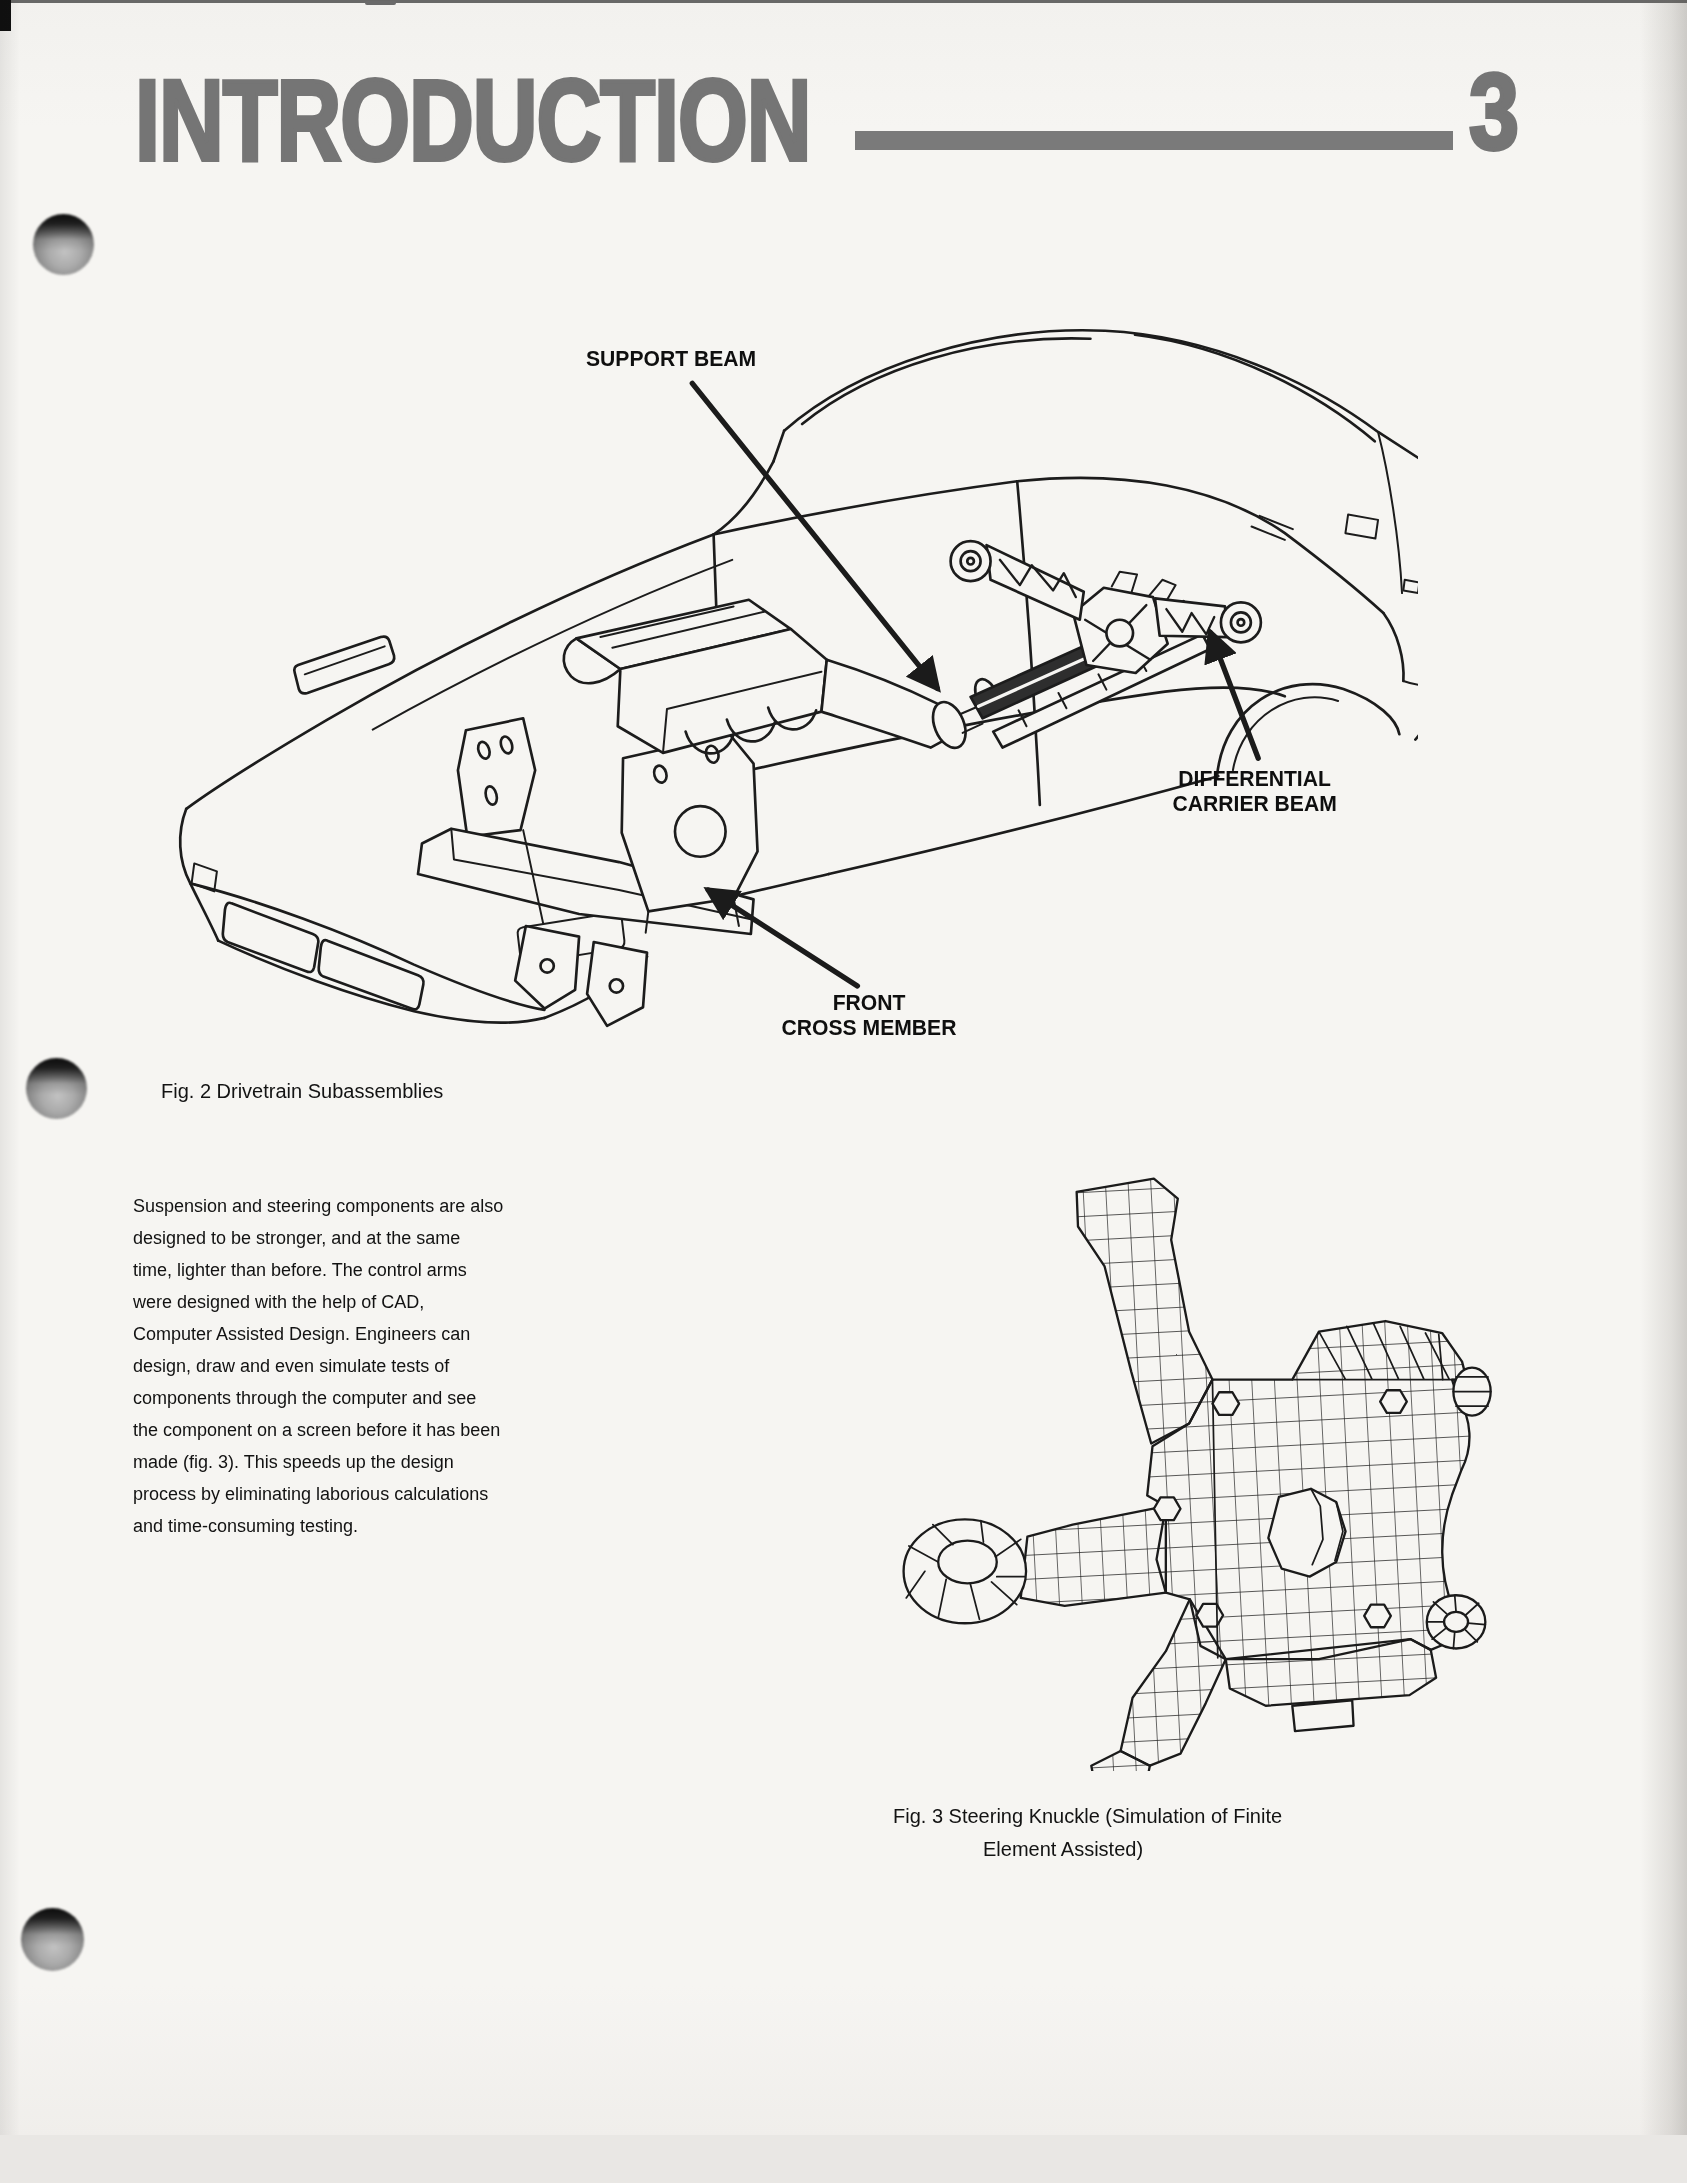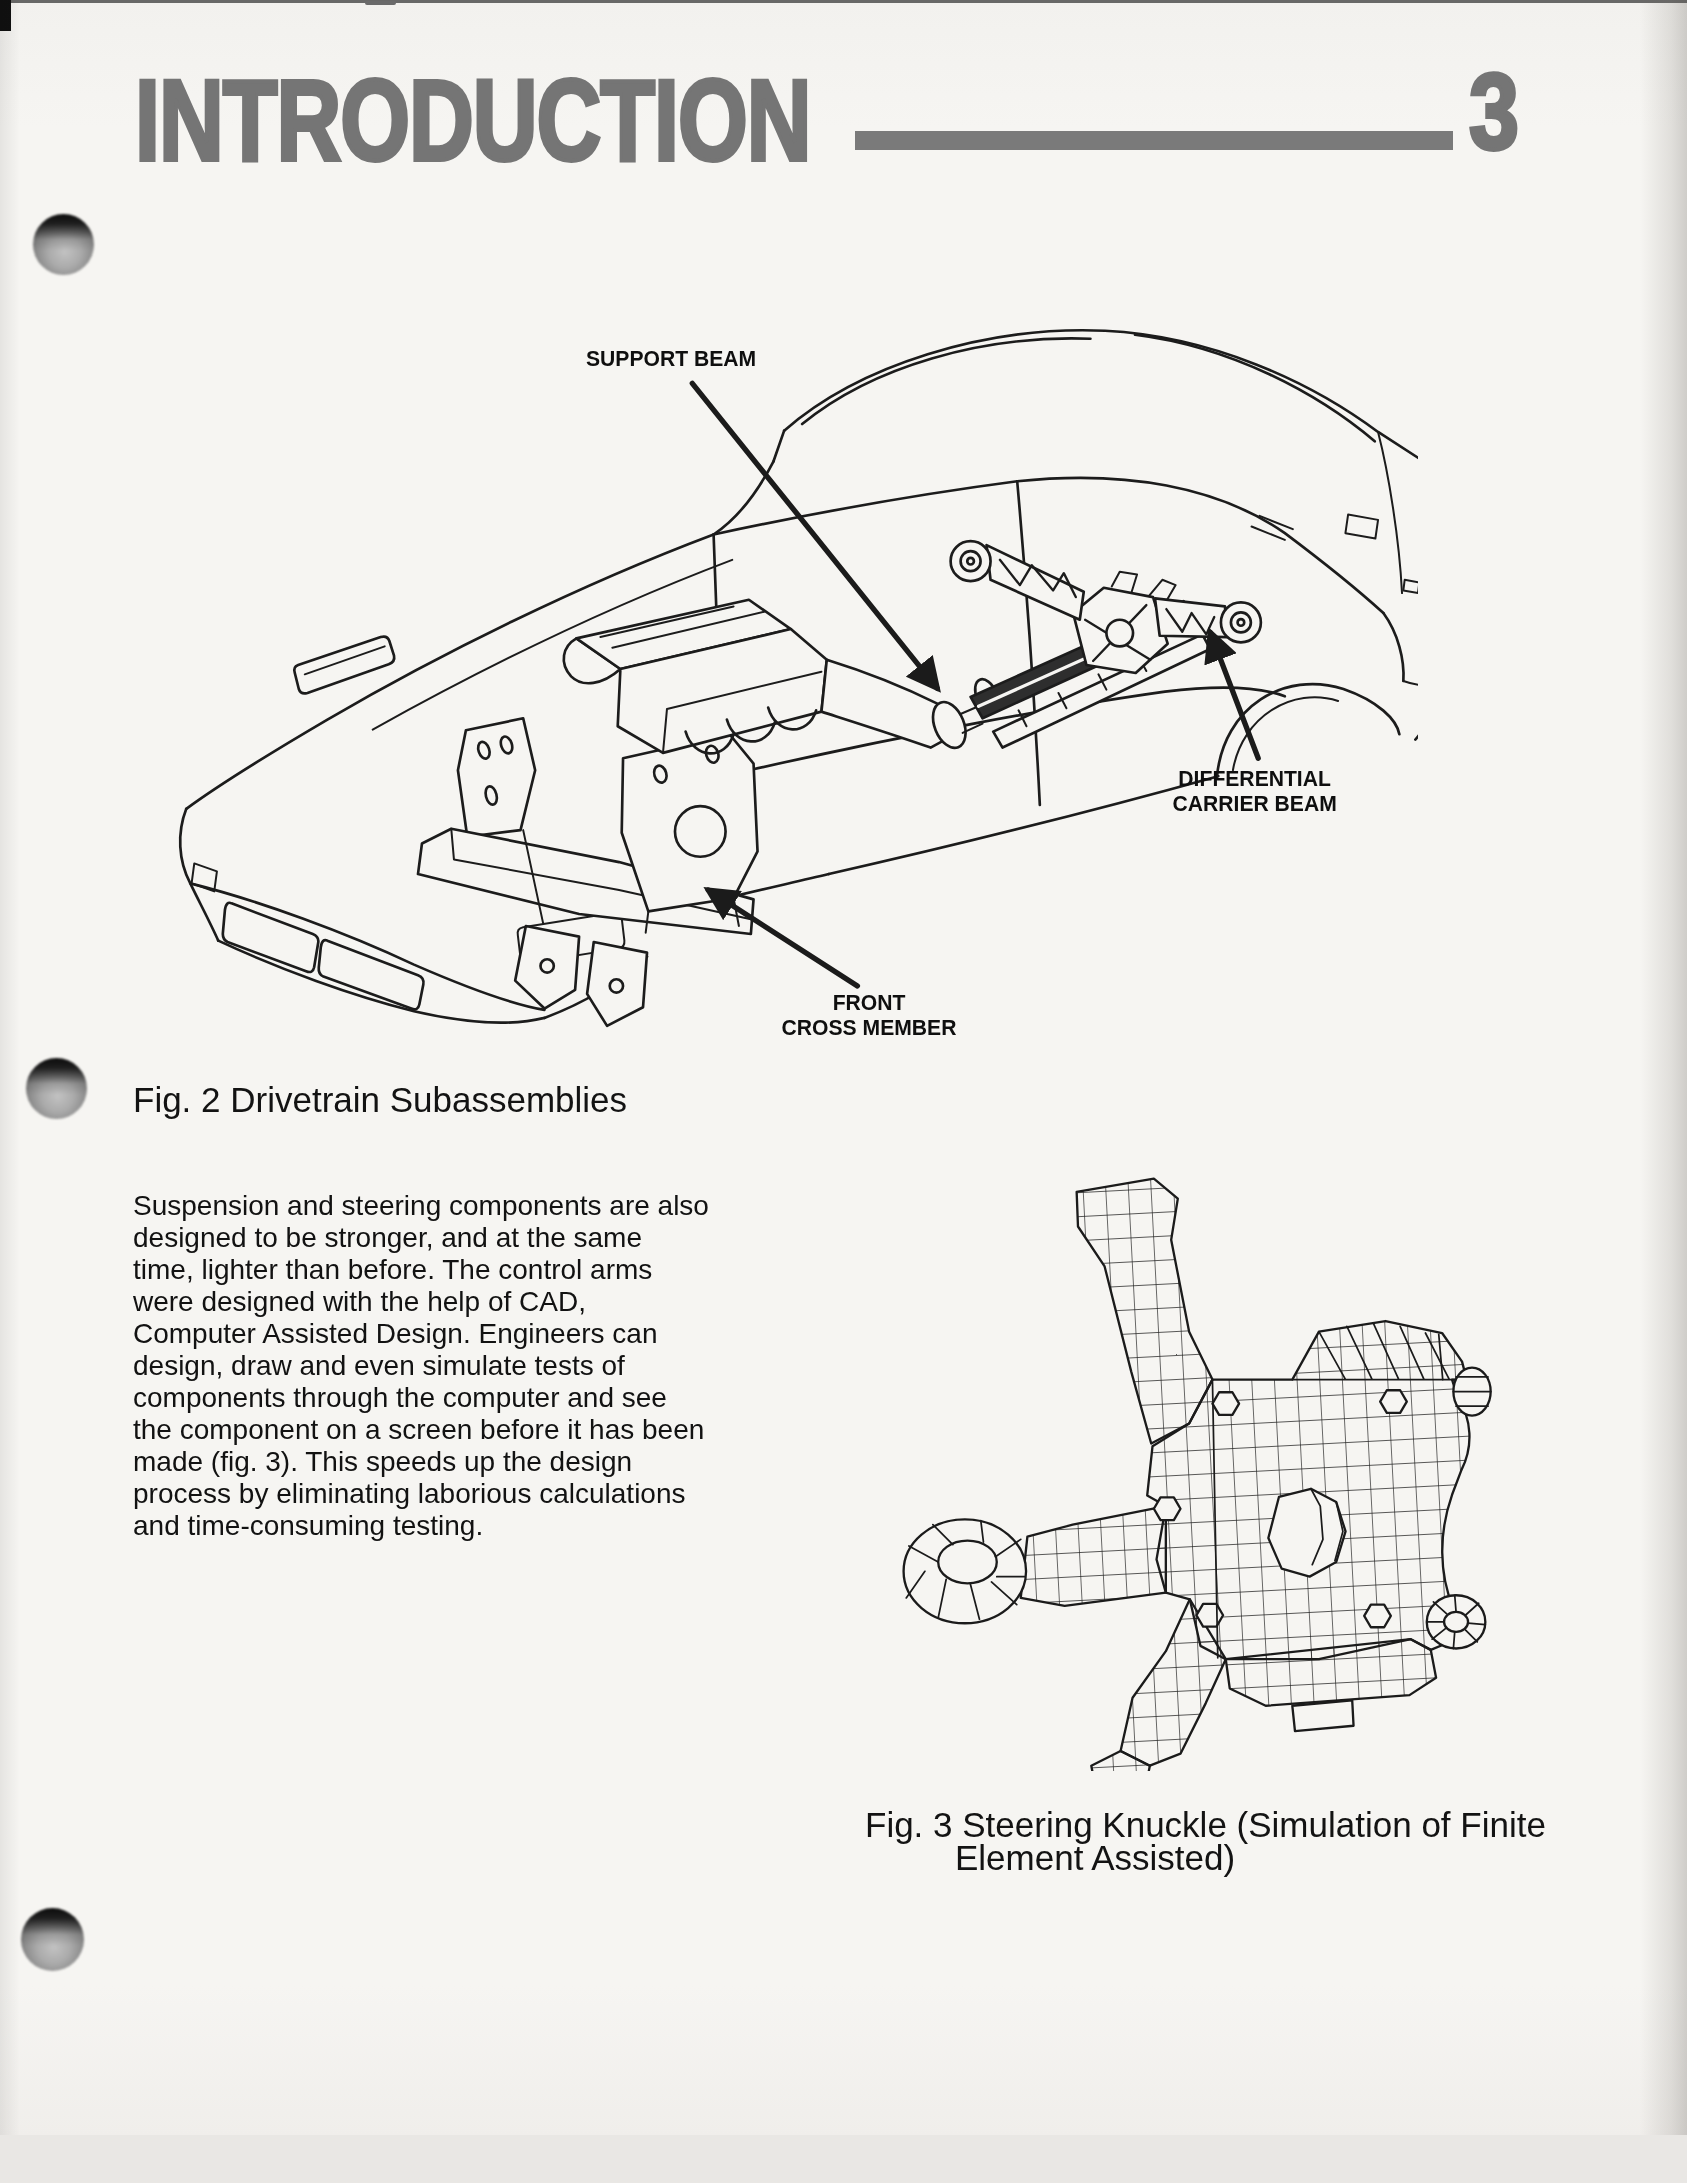--- a/index.html
+++ b/index.html
@@ -42,26 +42,26 @@
     color:#757575;-webkit-text-stroke:4px #757575;
     transform:scaleX(.84);transform-origin:left top;}
   
   .fig2-svg{position:absolute;left:153px;top:300px;}
   .diagram-label{
     position:absolute;font-weight:700;font-size:22px;line-height:25px;
     color:#0f0f0f;letter-spacing:0;white-space:pre-line;transform:scaleX(.96);transform-origin:left top;}
   .lbl-support{left:586px;top:346px;}
   .lbl-diff{left:1162px;top:766px;width:193px;text-align:center;}
   .lbl-fcm{left:773px;top:990px;width:200px;text-align:center;}
-  .fig-caption{position:absolute;font-size:35px;color:#131313;letter-spacing:0;}
+  .fig-caption{position:absolute;font-size:20px;color:#131313;letter-spacing:0;margin-left:28px;}
   .cap-fig2{left:133px;top:1080px;}
   
   .body-par{
     position:absolute;left:133px;width:693px;
-    font-size:28px;line-height:32px;color:#121212;
+    font-size:18px;line-height:32px;color:#121212;
     white-space:pre-line;letter-spacing:0;}
   .par1{top:1190px;}
   .par2{top:1553px;}
   
   .fig3-svg{position:absolute;left:853px;top:1132px;}
   .cap-fig3-l1{left:865px;top:1805px;}
   .cap-fig3-l2{left:955px;top:1838px;}
 </style>
 </head>
 <body>

